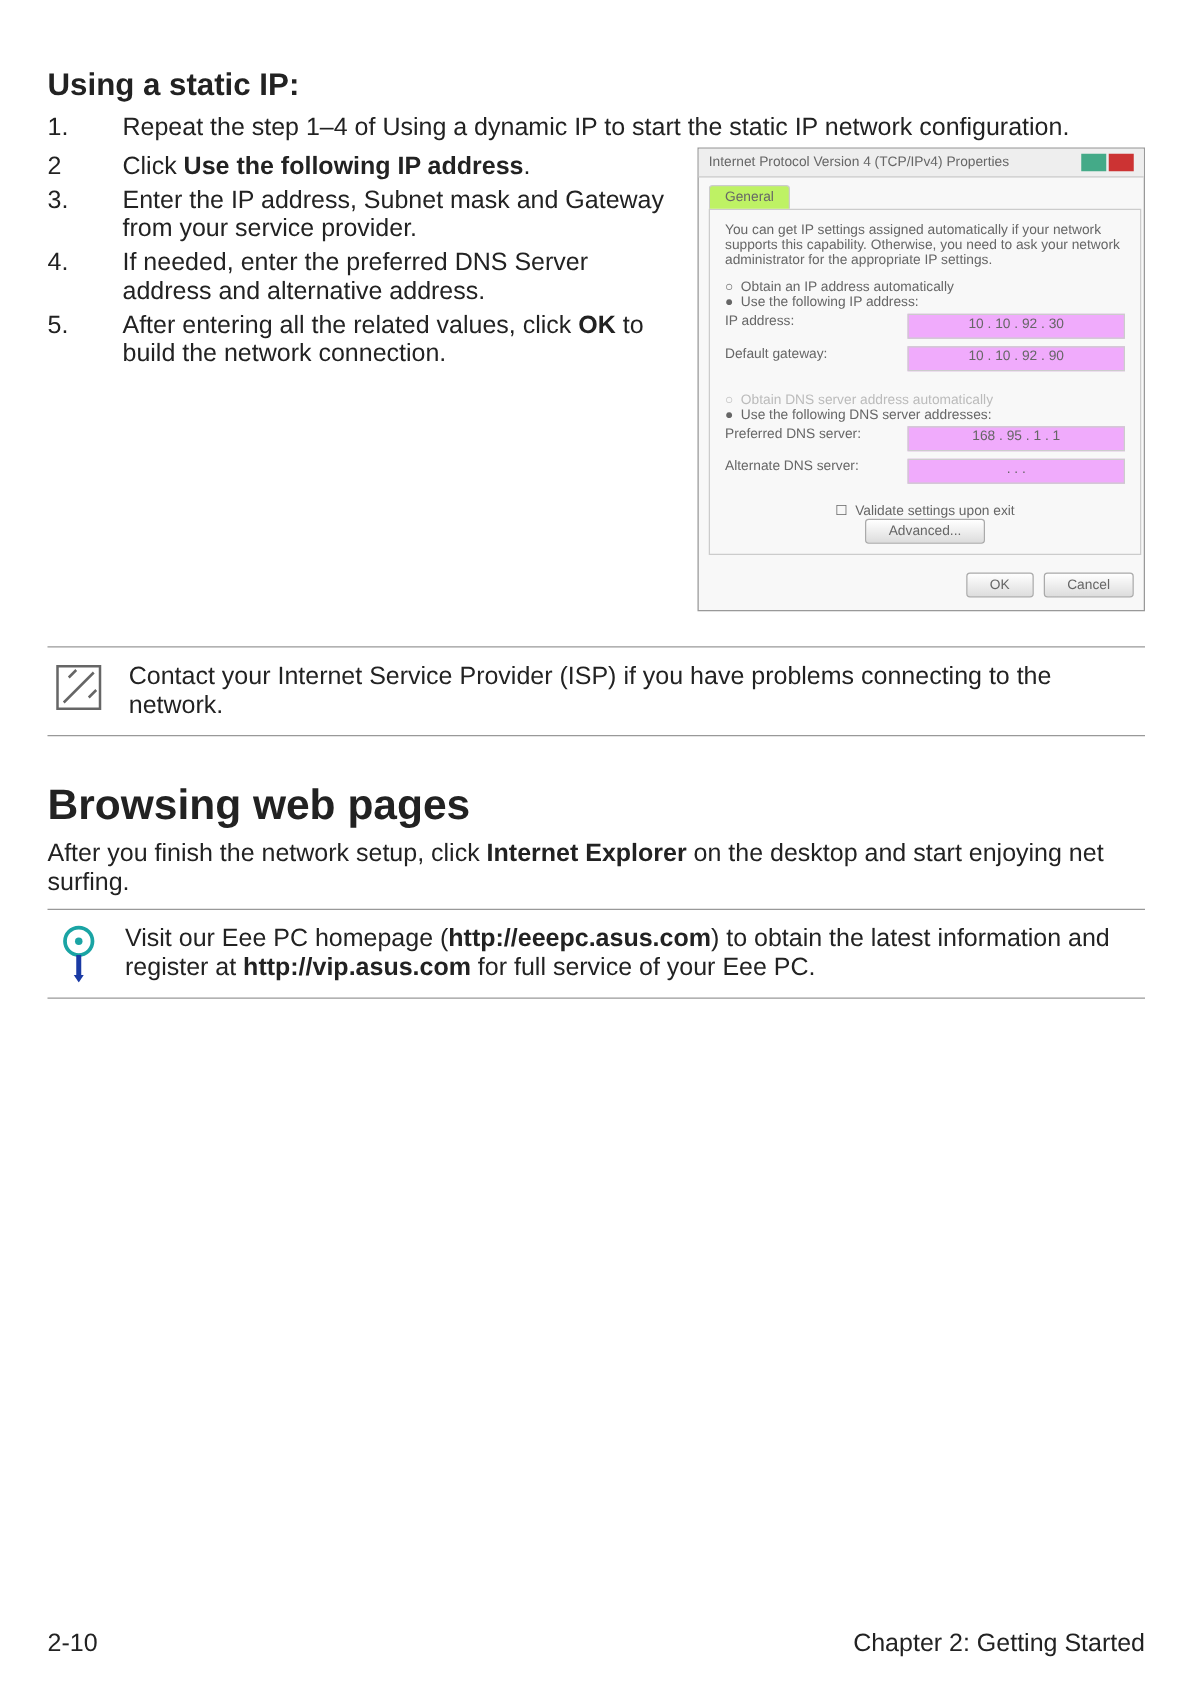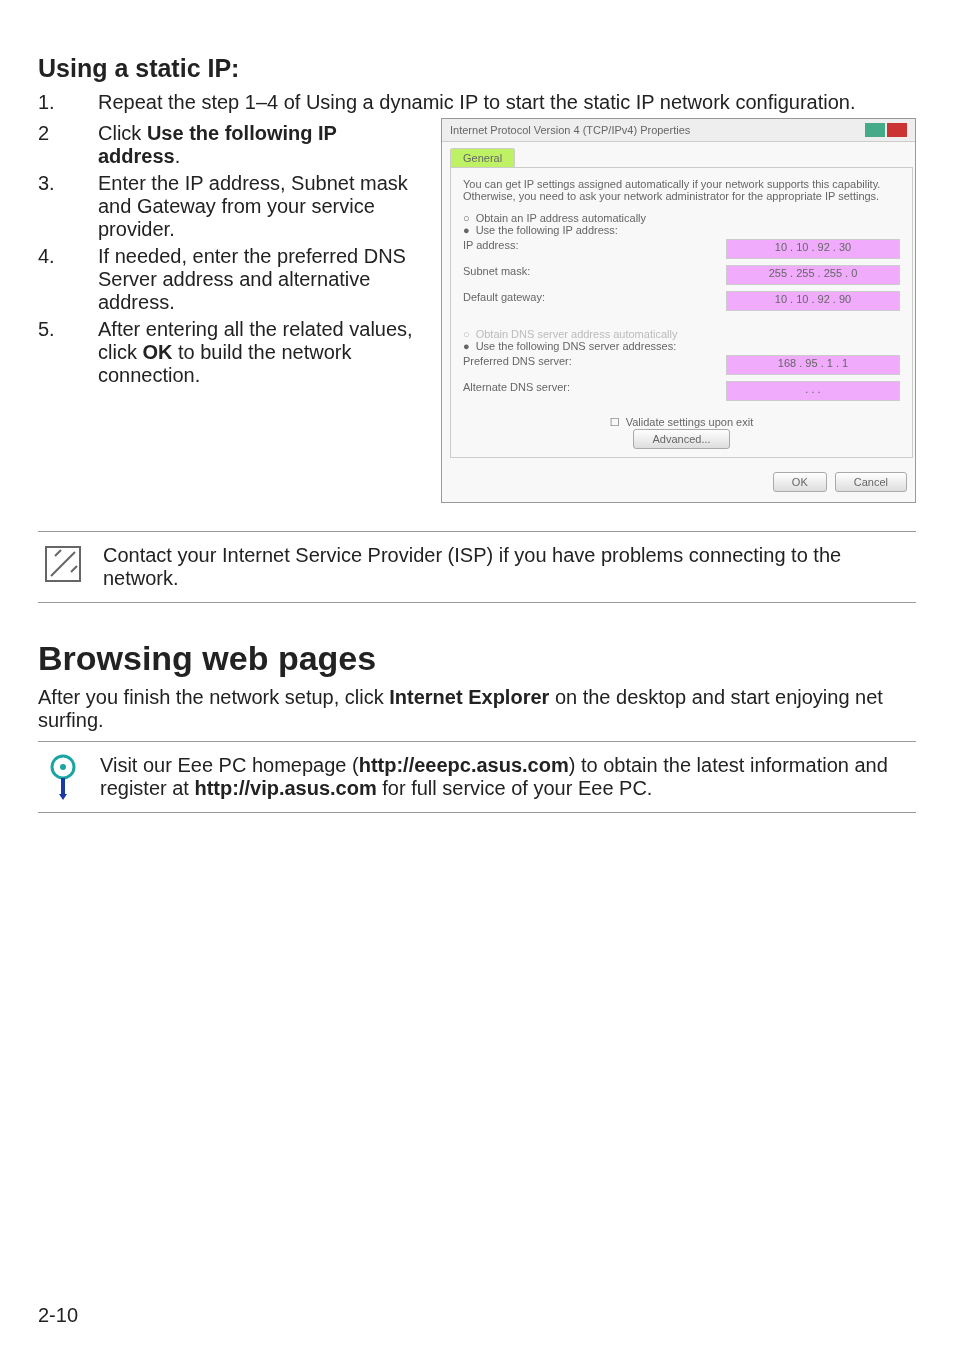--- a/index.html
+++ b/index.html
@@ -32,21 +32,21 @@
       flex: 1;
     }
     .two-col {
       display: flex;
       gap: 18px;
     }
     .left-col {
       flex: 1;
     }
     .right-col {
-      width: 475px;
+      width: 358px;
       flex-shrink: 0;
     }
     .dlg {
       border: 1px solid #999;
       background: #f8f8f8;
       font-size: 11px;
       color: #666;
     }
     .dlg-title {
       padding: 4px 8px;
@@ -198,24 +198,20 @@
       <div class="dlg-tab"><span class="dlg-tab-inner">General</span></div>
       <div class="dlg-body">
         <div style="margin-bottom:10px;">You can get IP settings assigned automatically if your network supports this capability. Otherwise, you need to ask your network administrator for the appropriate IP settings.</div>
 
         <div><span class="dlg-radio">○</span><span>Obtain an IP address automatically</span></div>
         <div><span class="dlg-radio">●</span><span>Use the following IP address:</span></div>
 
         <div class="dlg-row">
           <span>IP address:</span>
           <span class="dlg-field">10 . 10 . 92 . 30</span>
-        </div>
-        <div class="dlg-row">
-          <span>Subnet mask:</span>
-          <span class="dlg-field">255 . 255 . 255 . 0</span>
         </div>
         <div class="dlg-row">
           <span>Default gateway:</span>
           <span class="dlg-field">10 . 10 . 92 . 90</span>
         </div>
 
         <div class="dlg-sub">
           <div style="color:#bbb;"><span class="dlg-radio">○</span><span>Obtain DNS server address automatically</span></div>
           <div><span class="dlg-radio">●</span><span>Use the following DNS server addresses:</span></div>
           <div class="dlg-row">
@@ -266,13 +262,14 @@
         <path d="M11 40 L15 46 L19 40" fill="#1a3aa4"></path>
       </svg>
   </div>
   <div>
     <span>Visit our Eee PC homepage (</span><b>http://eeepc.asus.com</b><span>) to obtain the latest information and register at </span><b>http://vip.asus.com</b><span> for full service of your Eee PC.</span>
   </div>
 </div>
 
 <div class="footer">
   <span>2-10</span>
+  <span>Chapter 2: Getting Started</span>
 </div>
 
 </body></html>

